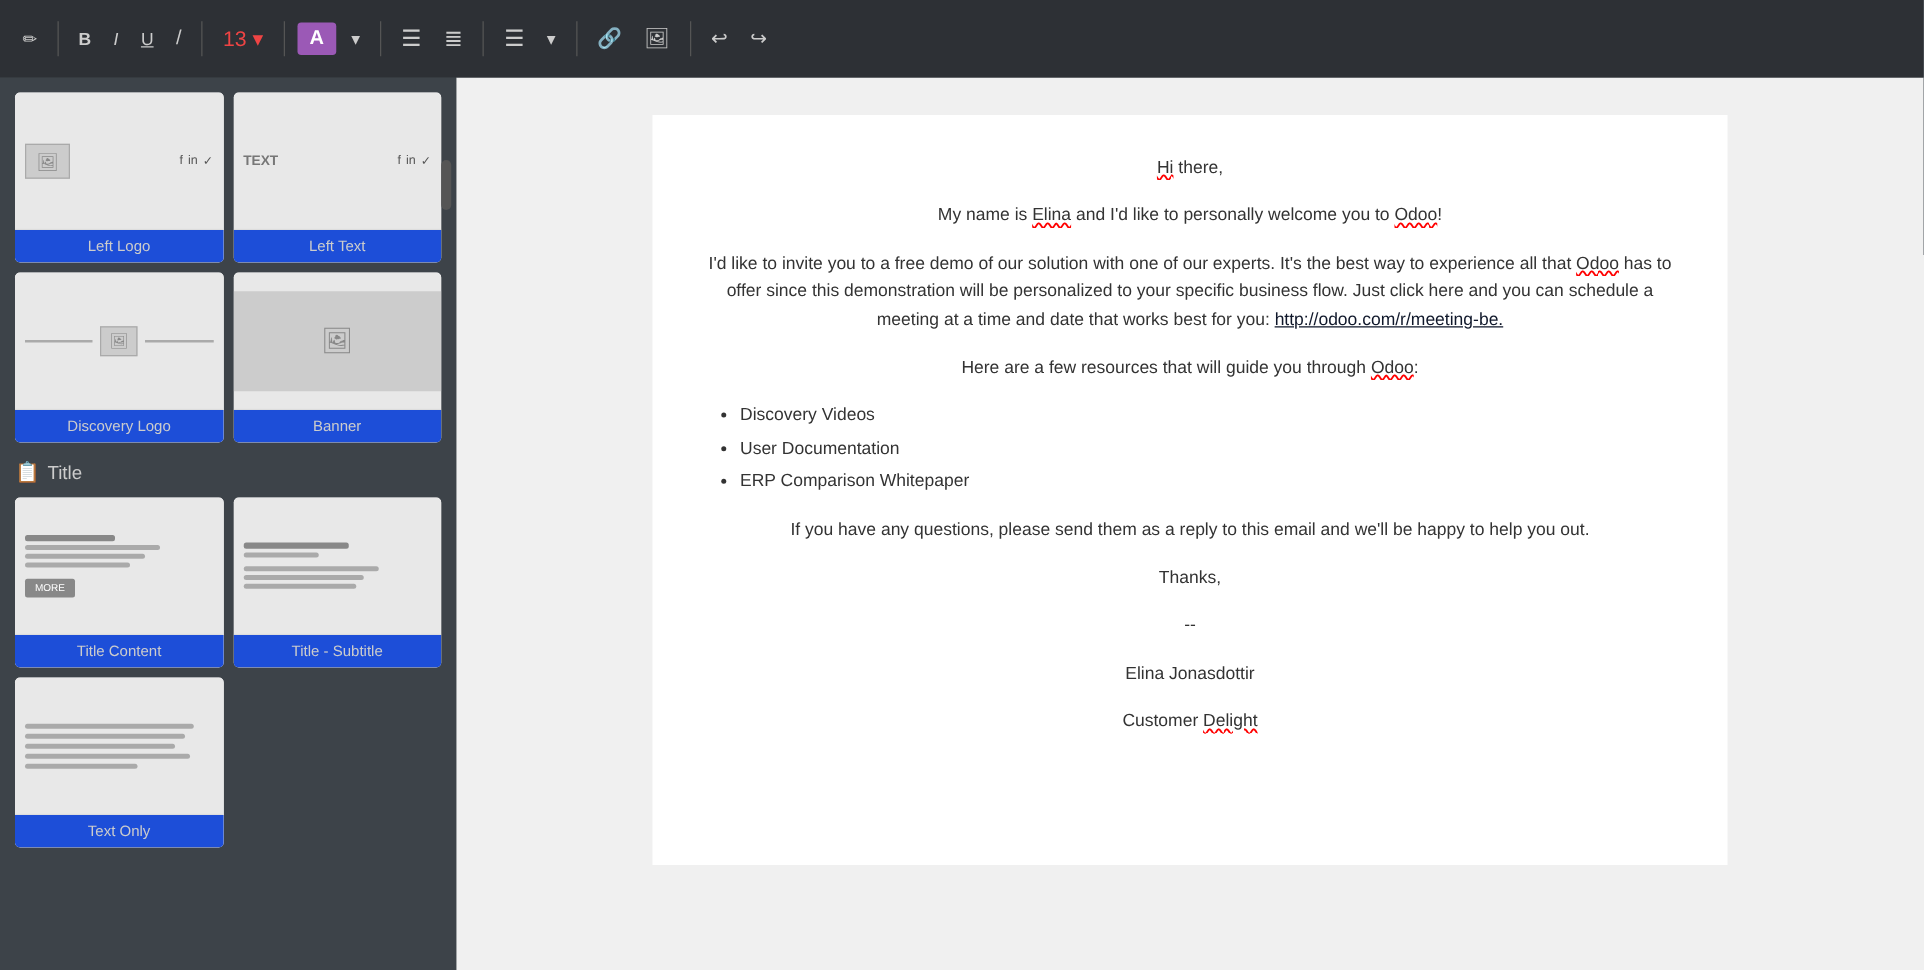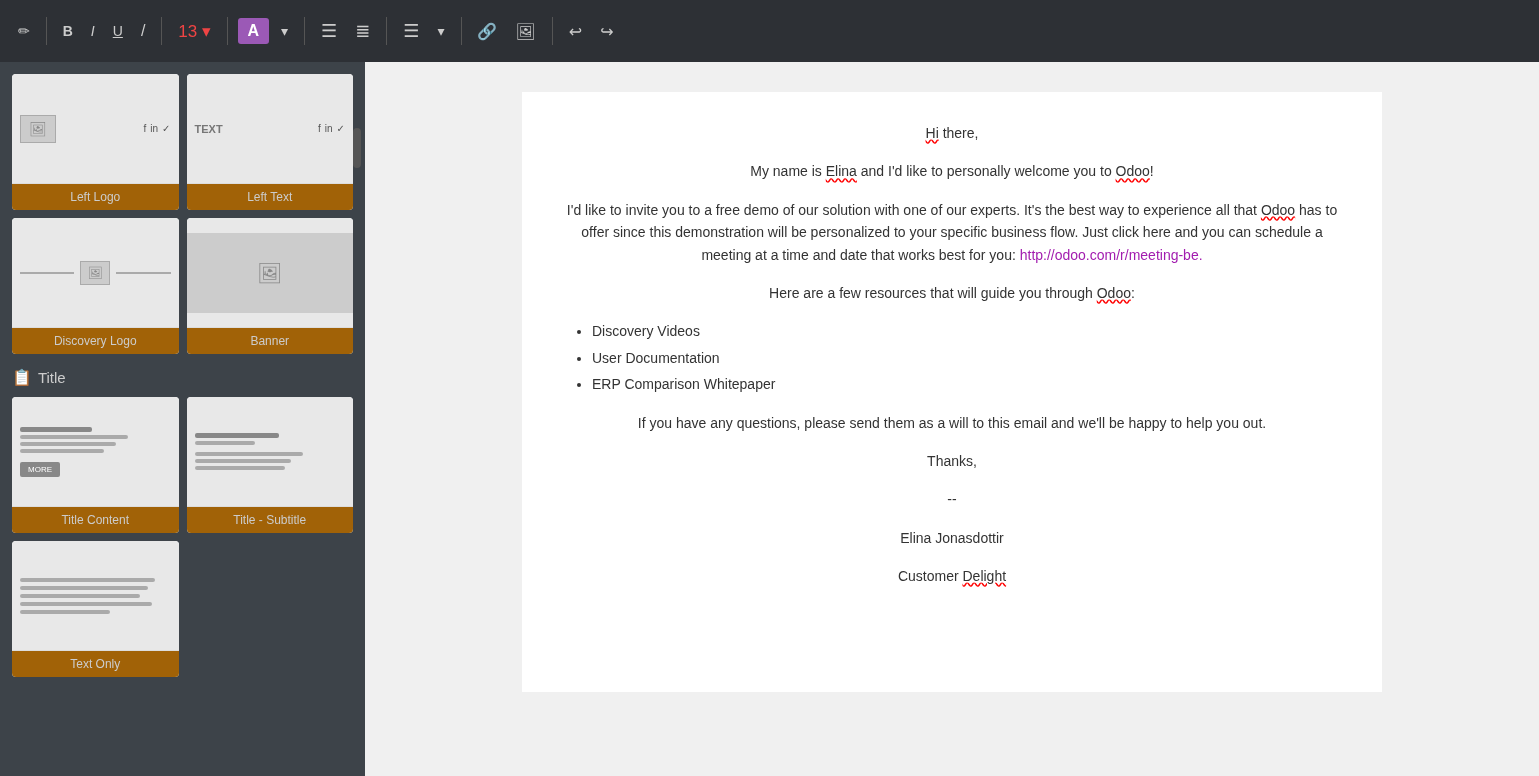--- a/index.html
+++ b/index.html
@@ -89,21 +89,21 @@
       justify-content: center;
       position: relative;
       border-bottom: 1px solid #ddd;
     }
 
     .template-label {
       padding: 6px 8px;
       font-size: 12px;
       color: #333;
       text-align: center;
-      background: #a16207;
+      background: #1d4ed8;
       color: #ccc;
     }
 
     
     .thumb-left-logo {
       display: flex;
       align-items: center;
       justify-content: space-between;
       padding: 8px;
       width: 100%;
@@ -242,21 +242,22 @@
     .editor-content ul {
       margin: 12px 0 16px 30px;
     }
     .editor-content li {
       margin-bottom: 4px;
     }
     .spellcheck {
       text-decoration: underline wavy red;
     }
     .link {
-      color: #a21caf;
+      color: #0f172a;
+      text-decoration: underline;
     }
   </style>
 </head>
 <body>
 
 <div class="toolbar">
   <button class="toolbar-btn">✏</button>
   <span class="toolbar-sep"></span>
   <button class="toolbar-btn" style="font-weight:bold;">B</button>
   <button class="toolbar-btn" style="font-style:italic;">I</button>
@@ -419,21 +420,21 @@
       <p>
         Here are a few resources that will guide you through <span class="spellcheck">Odoo</span>:
       </p>
       <ul>
         <li>Discovery Videos</li>
         <li>User Documentation</li>
         <li>ERP Comparison Whitepaper</li>
       </ul>
 
       <p>
-        If you have any questions, please send them as a will to this email and we'll be happy to help you out.
+        If you have any questions, please send them as a reply to this email and we'll be happy to help you out.
       </p>
 
       <p>
         Thanks,
       </p>
 
       <p>--</p>
       <p>Elina Jonasdottir</p>
       <p>
         Customer <span class="spellcheck">Delight</span>

